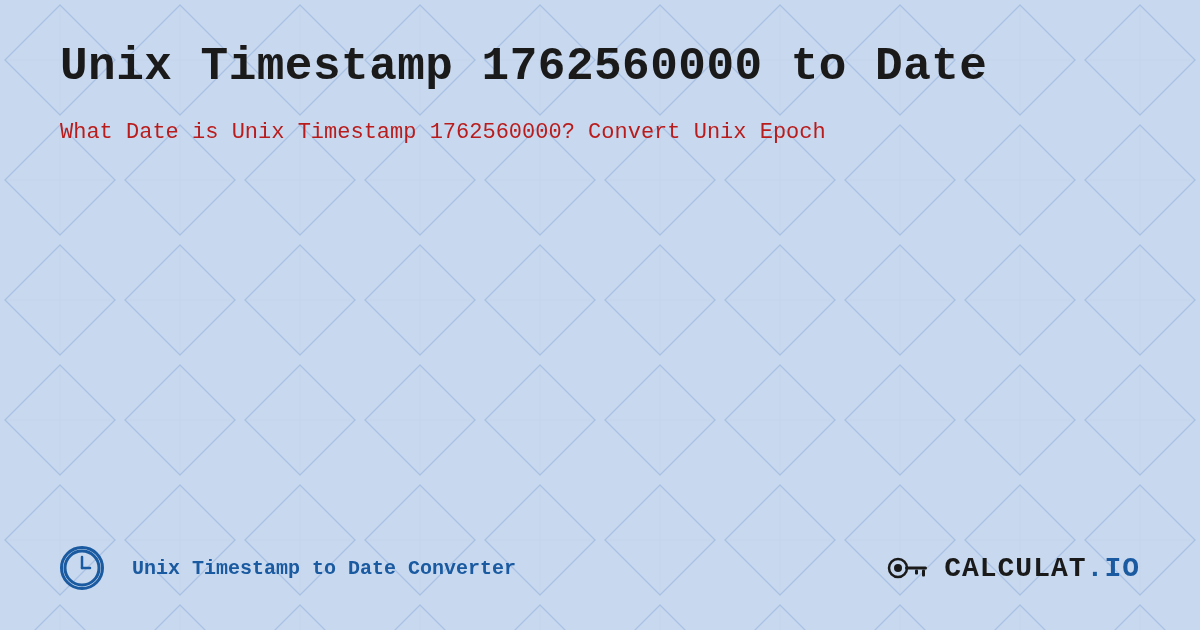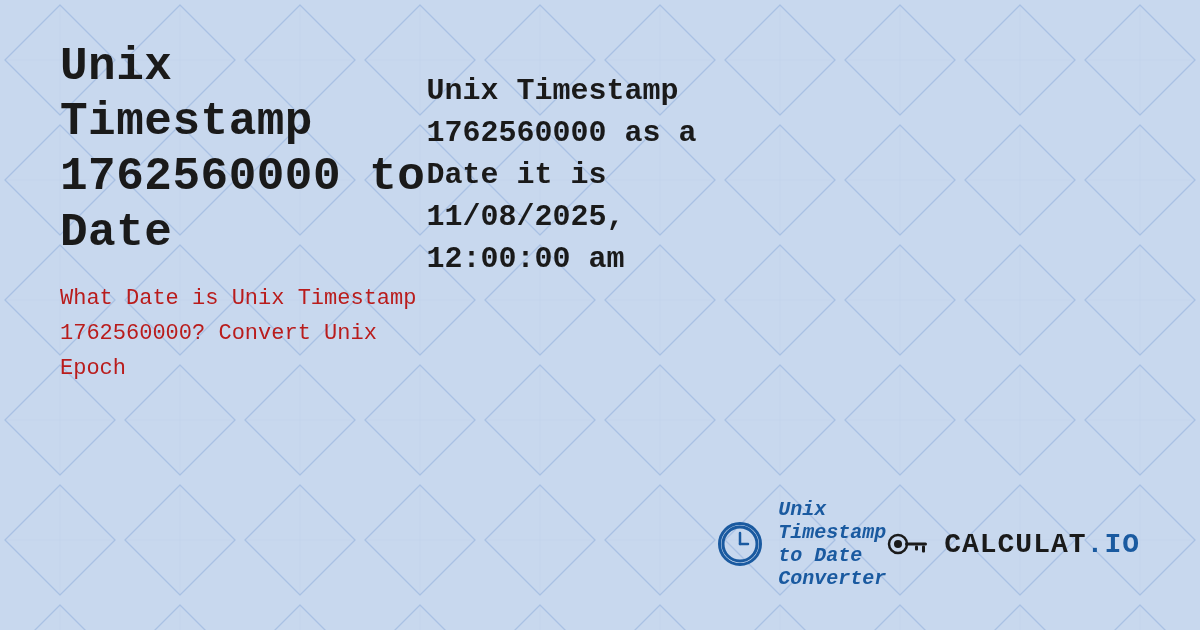--- a/index.html
+++ b/index.html
@@ -26,21 +26,21 @@
       height: 100%;
       z-index: 0;
     }
 
     .content {
       position: relative;
       z-index: 1;
       padding: 40px 60px;
       height: 100%;
       display: flex;
-      flex-direction: row;
+      flex-direction: column;
       justify-content: space-between;
     }
 
     .main-title {
       font-size: 46px;
       font-weight: 900;
       color: #1a1a1a;
       letter-spacing: 0.5px;
       line-height: 1.2;
       margin-bottom: 10px;
@@ -70,22 +70,21 @@
       display: flex;
       align-items: center;
       justify-content: space-between;
       margin-top: auto;
       padding-top: 20px;
     }
 
     .footer-left {
       display: flex;
       align-items: center;
-      gap: 16px;
-      font-style: italic;
+      gap: 28px;
     }
 
     .clock-icon {
       width: 44px;
       height: 44px;
       border: 3px solid #1a5aa0;
       border-radius: 50%;
       display: flex;
       align-items: center;
       justify-content: center;
@@ -163,26 +162,20 @@
 
 <div class="content">
   <div>
     <h1 class="main-title">Unix Timestamp 1762560000 to Date</h1>
 
     <p class="description">
       <span>What Date is Unix Timestamp 1762560000? Convert Unix Epoch</span><br>
     </p>
   </div>
 
-  <div class="result-section">
-    <p class="result-text">
-      <span>Unix Timestamp 1762560000 as a Date it is</span><br>
-      <span>11/08/2025, 12:00:00 am</span>
-    </p>
-  </div>
 
   <div class="footer">
     <div class="footer-left">
       <div class="clock-icon">
         <svg width="38" height="38" viewBox="0 0 38 38" fill="none" xmlns="http://www.w3.org/2000/svg">
           <circle cx="19" cy="19" r="17" stroke="#1a5aa0" stroke-width="3" fill="none"></circle>
           <line x1="19" y1="8" x2="19" y2="19" stroke="#1a5aa0" stroke-width="2.5" stroke-linecap="round"></line>
           <line x1="19" y1="19" x2="27" y2="19" stroke="#1a5aa0" stroke-width="2.5" stroke-linecap="round"></line>
         </svg>
       </div>

